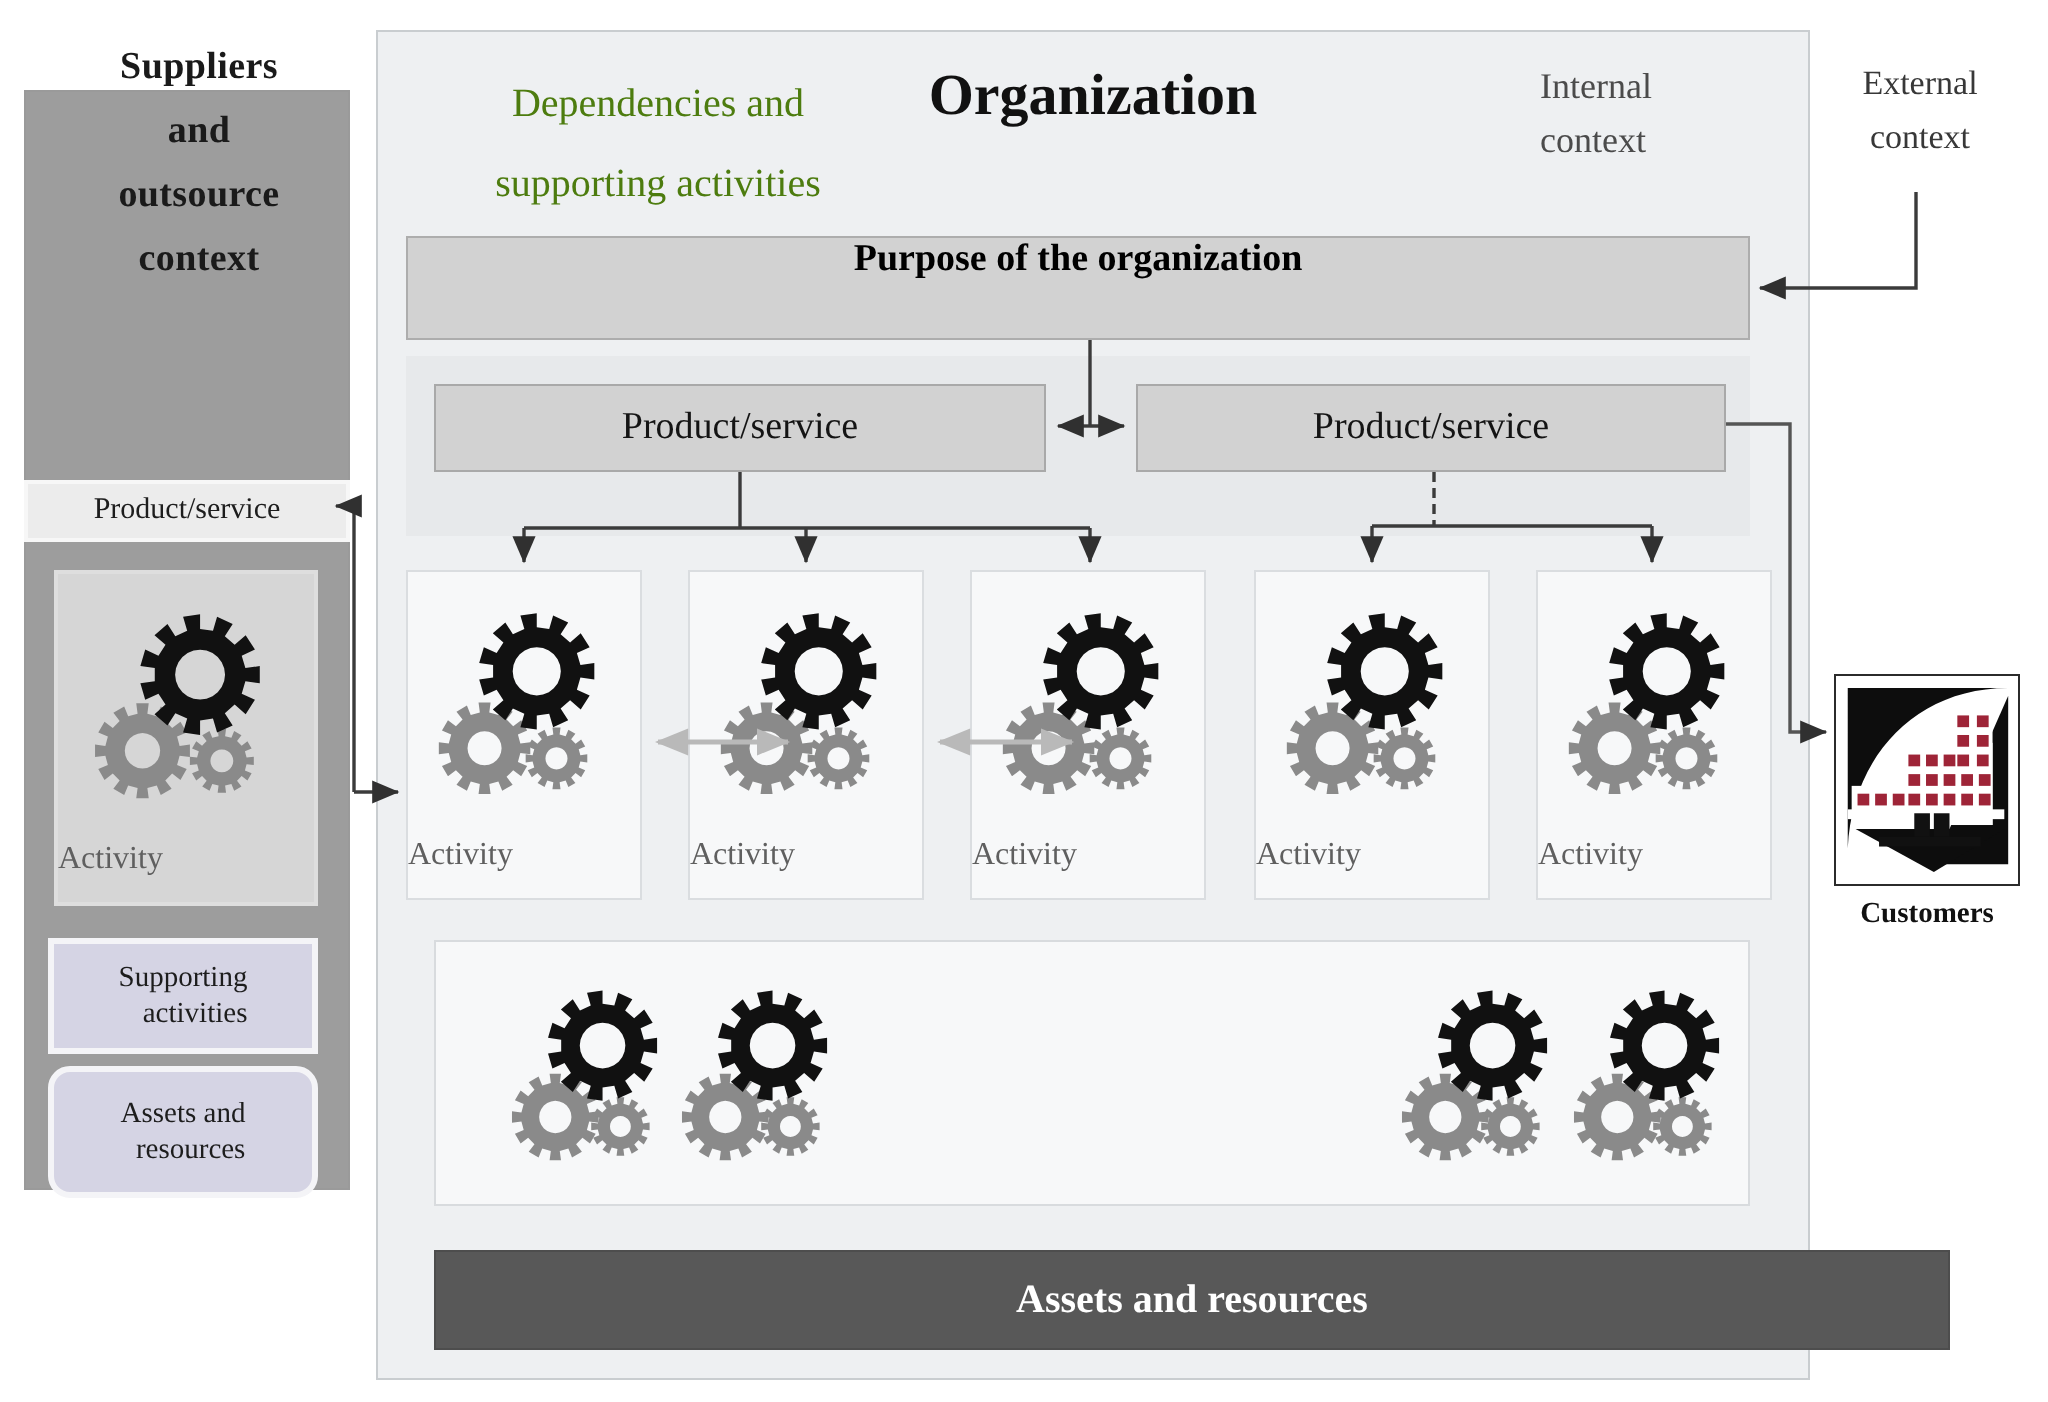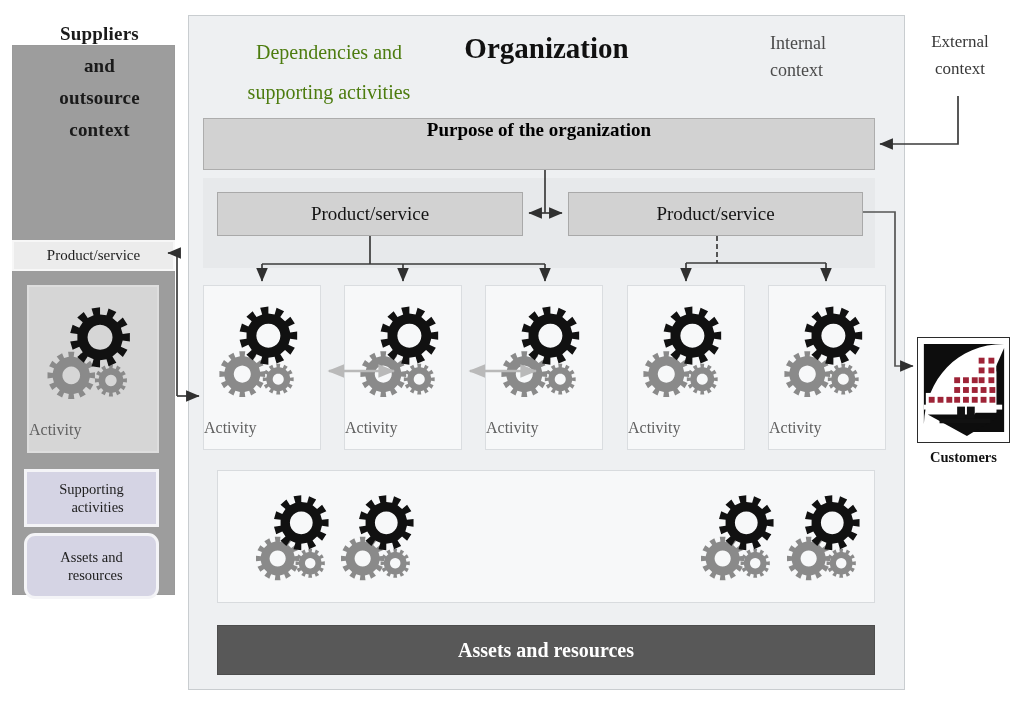--- a/index.html
+++ b/index.html
@@ -92,21 +92,21 @@
   
   #dependencies-band{
     position:absolute;left:217px;top:470px;width:658px;height:133px;
     background:#f7f8f9;border:1px solid #d8dbde;box-sizing:border-box;
   }
   #dependencies-text{
     position:absolute;left:0;top:32px;width:658px;text-align:center;
     font-size:20px;color:#4d7c0f;line-height:40px;
   }
   #assets-bar{
-    position:absolute;left:217px;top:625px;width:658px;height:50px;
+    position:absolute;left:217px;top:625px;width:758px;height:50px;
     background:#585858;border:1px solid #4d4d4d;box-sizing:border-box;
     display:flex;align-items:center;justify-content:center;
     font-weight:bold;font-size:20px;color:#ffffff;
   }
 
   
   #customers-group{position:absolute;left:917px;top:307px;width:96px;height:140px;margin-top:30px;}
   #customers-icon{
     position:absolute;left:0;top:0;width:93px;height:106px;
     background:#ffffff;border:1px solid #2b2b2b;box-sizing:border-box;

